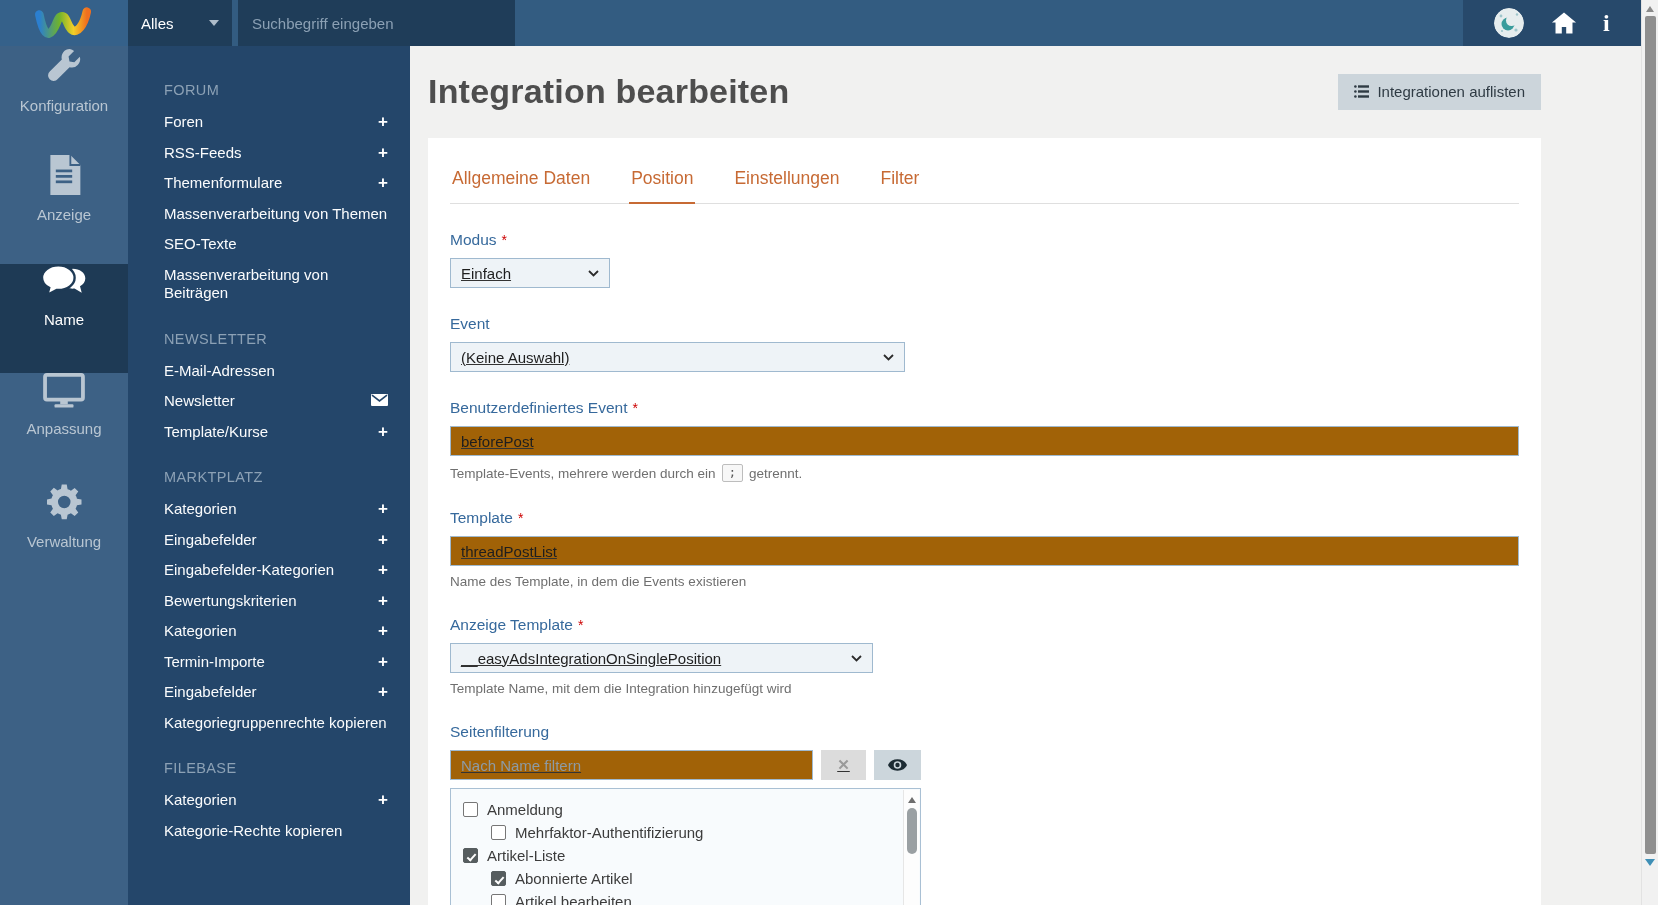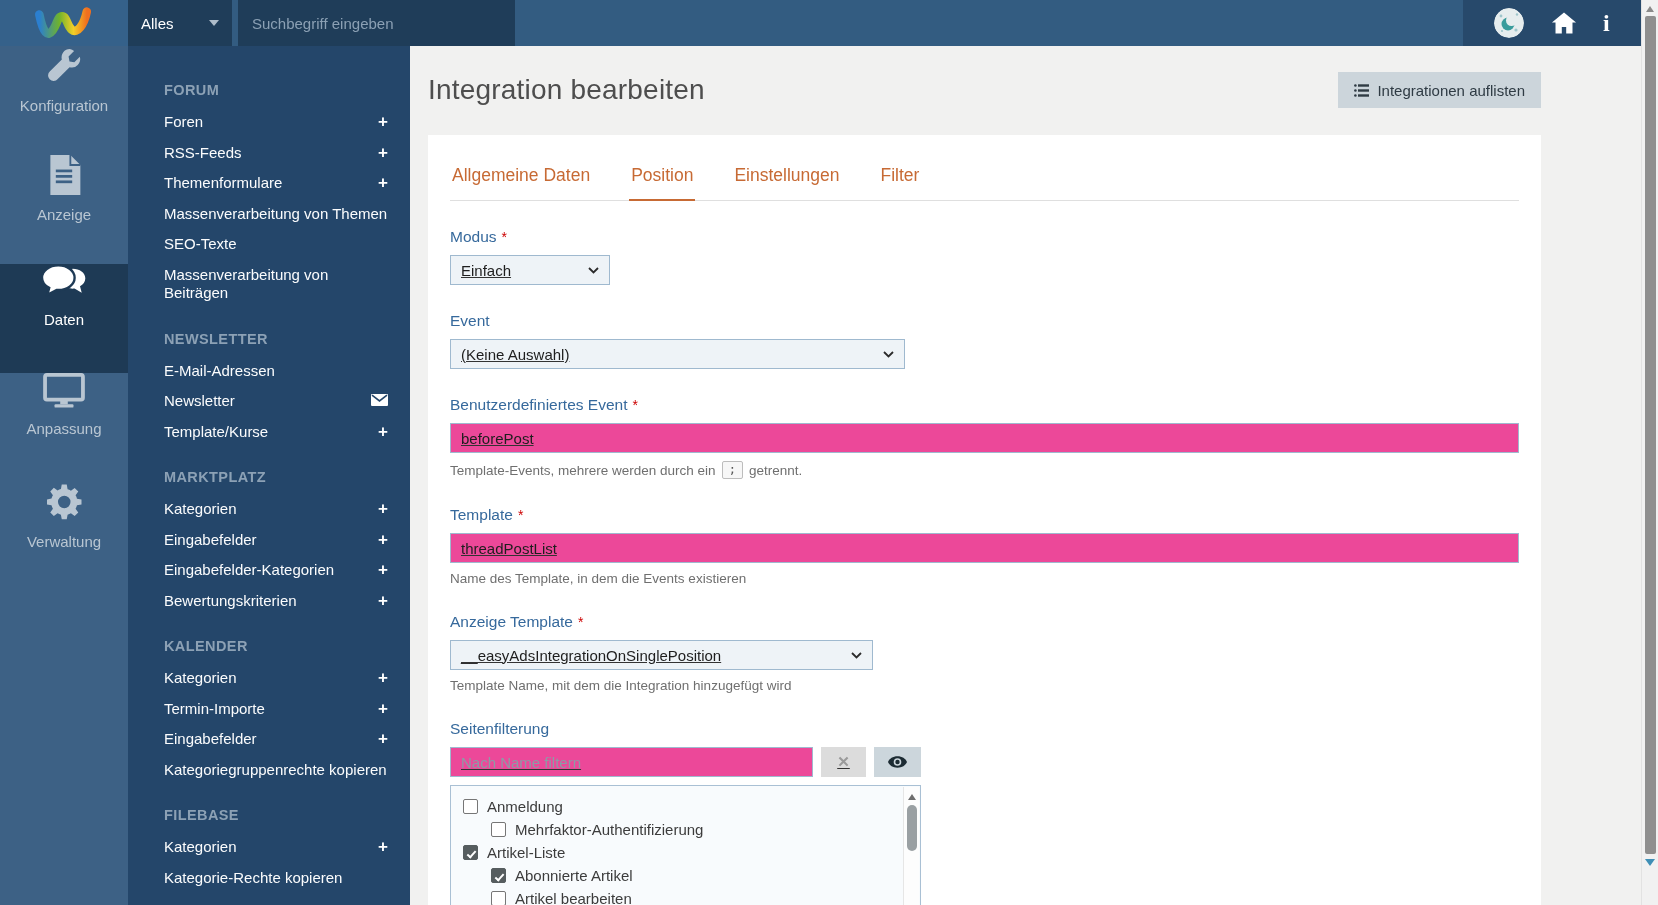--- a/index.html
+++ b/index.html
@@ -36,42 +36,42 @@
   .nav-item { height:109px; display:flex; flex-direction:column; align-items:center; justify-content:flex-start; gap:11px; color:#b9c6d2; cursor:pointer; }
   .nav-item svg { fill:currentColor; }
   .nav-item .cutline { fill:#3d6185; }
   .nav-item .cutstroke { stroke:#3d6185; }
   .nav-item.active { background:#1e3a55; color:#ffffff; }
   .nav-item.active .cutstroke { stroke:#1e3a55; }
   .nav-label { font-size:15px; }
 
   
   .submenu { position:absolute; left:128px; top:46px; bottom:0; width:282px; background:#24466a; padding-top:14px; overflow:hidden; }
-  .section-title { color:#8ca1b5; font-size:14.5px; padding:22px 36px 9px; letter-spacing:.4px;font-weight:bold; }
+  .section-title { color:#8ca1b5; font-size:14.5px; padding:22px 36px 9px; letter-spacing:.4px; }
   .menu-item { display:flex; align-items:center; justify-content:space-between; padding:6px 22px 6px 36px; font-size:15px; color:#fbfcfd; cursor:pointer; line-height:18.5px; }
   .mi-action { color:#fff; font-weight:bold; font-size:17px; line-height:14px; cursor:pointer; }
 
   
   .main { position:absolute; left:410px; top:46px; right:17px; bottom:0; background:#f1f1f0; overflow:hidden; }
   .content-header { display:flex; align-items:center; justify-content:space-between; margin:26px 100px 0 18px; }
-  .page-title { font-size:28px; font-weight:400; color:#4e4e4e; letter-spacing:.2px; }
+  .page-title { font-size:34px; font-weight:700; color:#4e4e4e; letter-spacing:.2px; }
   .list-btn { background:#ccd5db; border:none; color:#2f3b44; font-size:15px; padding:0 16px; height:36px; display:flex; align-items:center; gap:8px; cursor:pointer; font-family:"Liberation Sans",sans-serif; }
   .card { background:#fff; margin:27px 100px 0 18px; padding:16px 22px 40px; height:1100px; }
 
   
   .tabs { display:flex; gap:37px; border-bottom:1px solid #dfdfdf; }
   .tab { color:#c76a34; font-size:17.5px; padding:14px 2px 13px; cursor:pointer; border-bottom:2px solid transparent; margin-bottom:-1px; }
   .tab.active { border-bottom-color:#c76a34; }
 
   
   .field-label { margin-top:27px; font-size:15.5px; color:#36699c; display:flex; gap:5px; align-items:baseline; }
   .req { color:#cc0000; font-size:14px; }
   .control-row { margin-top:9px; display:flex; align-items:center;text-decoration:underline; }
   .select-box { height:30px; background:#eef3f7; border:1px solid #9fb9cf; display:flex; align-items:center; justify-content:space-between; padding:0 10px; font-size:15px; color:#1e1e1e; cursor:pointer; }
-  .text-input { height:30px; background:#ec4899; border:1px solid #9fb9cf; font-size:15px; color:#1e1e1e; padding:0 10px; width:100%; outline:none; font-family:"Liberation Sans",sans-serif; }
+  .text-input { height:30px; background:#a16207; border:1px solid #9fb9cf; font-size:15px; color:#1e1e1e; padding:0 10px; width:100%; outline:none; font-family:"Liberation Sans",sans-serif; }
   .text-input::placeholder { color:#8d9ba6; opacity:1; }
   .hint { margin-top:8px; font-size:13.5px; color:#6f6f6f; display:flex; align-items:center; gap:6px; }
   .kbd { border:1px solid #bdbdbd; background:#f7f7f7; color:#555; font-size:12px; padding:1px 6px 2px; border-radius:2px; line-height:13px; }
 
   .w-modus { width:160px; }
   .w-event { width:455px; }
   .w-display { width:423px; }
 
   
   .filter-input { width:363px; }
@@ -159,21 +159,21 @@
     </svg>
     <span class="nav-label">Anzeige</span>
   </div>
 
   <div class="nav-item active">
     <svg width="46" height="36" viewBox="0 0 48 38">
       <path d="M33 5c7.6 0 13.5 4.3 13.5 10 0 3.6-2.2 6.8-5.6 8.5l1.8 6.8-7.6-4.4c-.7.1-1.4.1-2.1.1-3.4 0-6.5-.9-8.8-2.4z"></path>
       <path d="M18 1.5C8.3 1.5 0.8 7.3 0.8 14.4c0 4.5 3 8.4 7.6 10.7L6.5 32.5l9.8-5.1c.6 0 1.1.1 1.7.1 9.7 0 17.2-5.8 17.2-13S27.7 1.5 18 1.5z" class="" stroke-width="2.5"></path>
       <path d="M18 1.5C8.3 1.5 0.8 7.3 0.8 14.4c0 4.5 3 8.4 7.6 10.7L6.5 32.5l9.8-5.1c.6 0 1.1.1 1.7.1 9.7 0 17.2-5.8 17.2-13S27.7 1.5 18 1.5z" fill="currentColor" class="cutstroke" stroke-width="2.5"></path>
     </svg>
-    <span class="nav-label">Daten</span>
+    <span class="nav-label">Name</span>
   </div>
 
   <div class="nav-item">
     <svg width="42" height="36" viewBox="0 0 44 38">
       <rect x="2" y="2" width="40" height="26" rx="2" fill="none" stroke="currentColor" stroke-width="4"></rect>
       <rect x="18" y="28" width="8" height="5"></rect>
       <rect x="12" y="33" width="20" height="3.5" rx="1"></rect>
     </svg>
     <span class="nav-label">Anpassung</span>
   </div>
@@ -240,21 +240,20 @@
   </div>
   <div class="menu-item">
     <span>Eingabefelder-Kategorien</span>
     <span class="mi-action">+</span>
   </div>
   <div class="menu-item">
     <span>Bewertungskriterien</span>
     <span class="mi-action">+</span>
   </div>
 
-  <div class="section-title">KALENDER</div>
   <div class="menu-item">
     <span>Kategorien</span>
     <span class="mi-action">+</span>
   </div>
   <div class="menu-item">
     <span>Termin-Importe</span>
     <span class="mi-action">+</span>
   </div>
   <div class="menu-item">
     <span>Eingabefelder</span>

